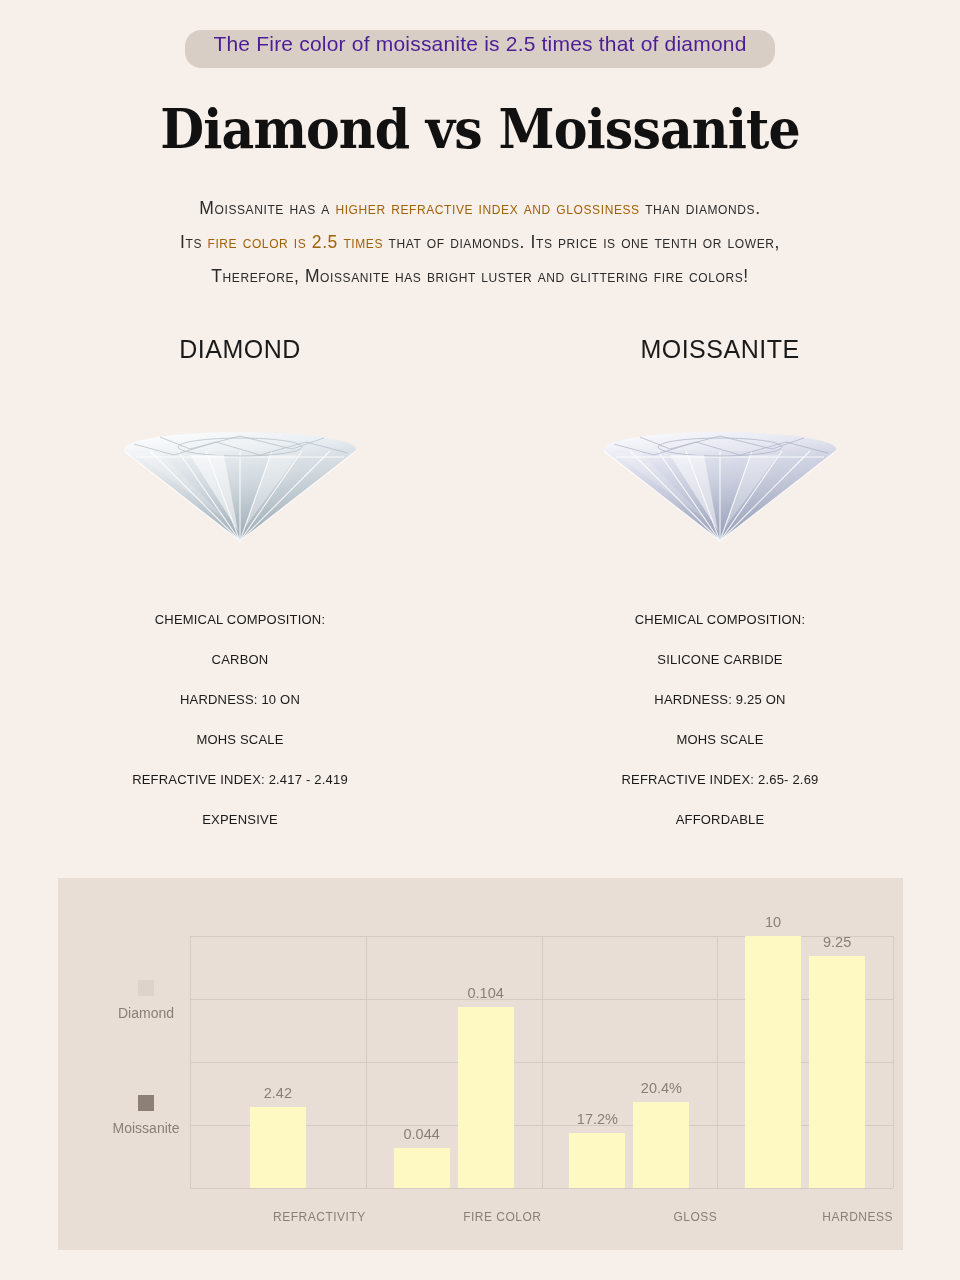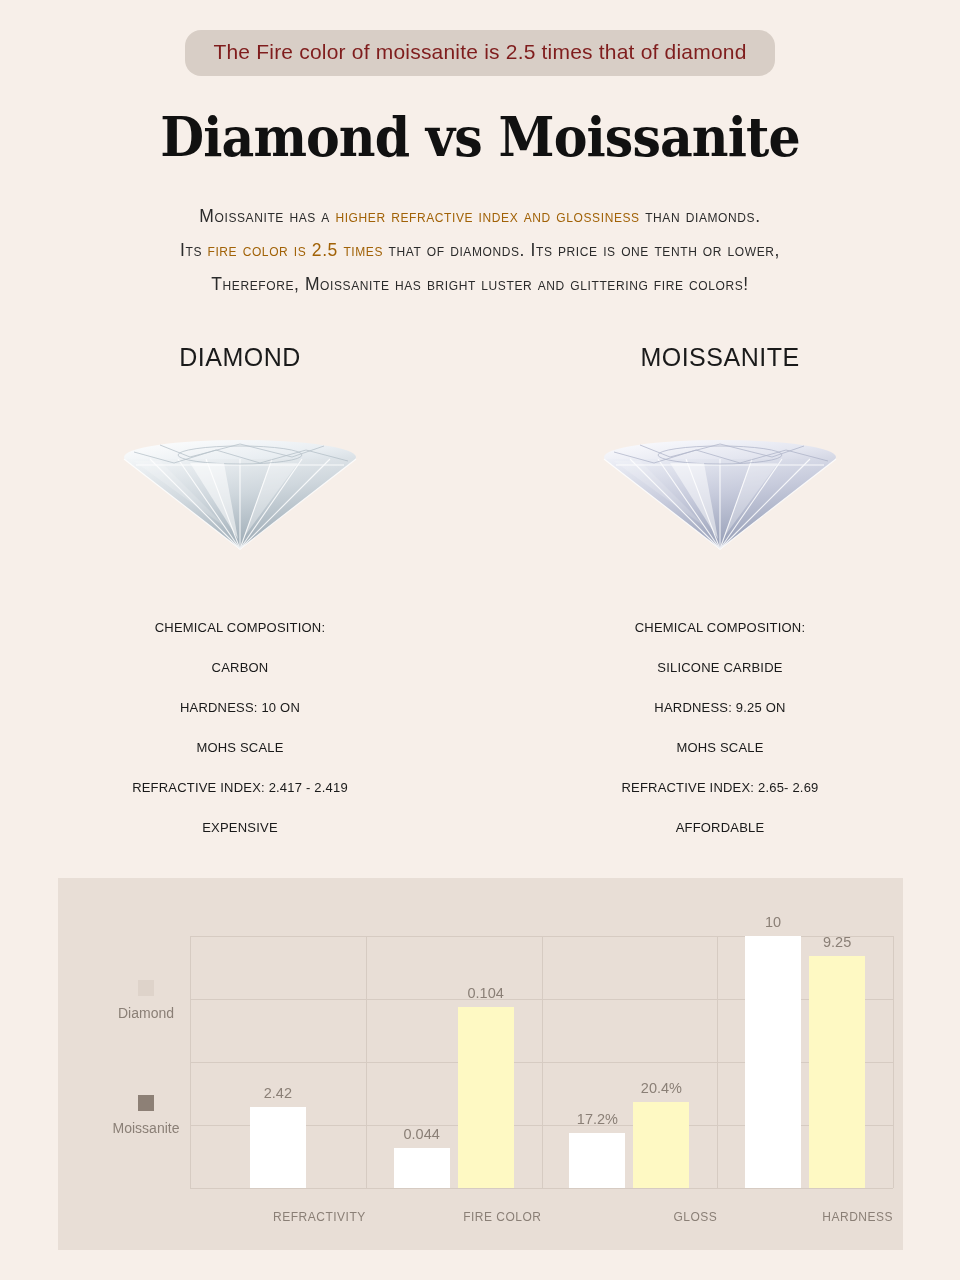--- a/index.html
+++ b/index.html
@@ -19,23 +19,23 @@
   
   .banner-wrap {
     width: 100%;
     display: flex;
     justify-content: center;
     margin-top: 30px;
   }
   .banner {
     background: #d8cec6;
     border-radius: 16px;
-    padding: 10px 28px 12px 28px;
+    padding: 2px 28px 12px 28px;
     font-size: 21px;
-    color: #7f1d1d;
+    color: #4c1d95;
     letter-spacing: .2px;
     white-space: nowrap;
   }
 
   
   .main-title {
     text-align: center;
     font-family: "DejaVu Serif", serif;
     font-weight: bold;
     font-size: 55px;
@@ -161,21 +161,21 @@
     position: relative;
     display: flex;
     justify-content: center;
     align-items: flex-end;
     gap: 8px;
   }
   .bar {
     width: 56px;
     position: relative;
   }
-  .bar.light { background: #ffffff; }
+  .bar.light { background: #fef9c3; }
   .bar.dark  { background: #fef9c3; }
   .bar .val {
     position: absolute;
     top: -22px;
     left: 50%;
     transform: translateX(-50%);
     font-size: 14.5px;
     color: #8a7f76;
     white-space: nowrap;
   }

